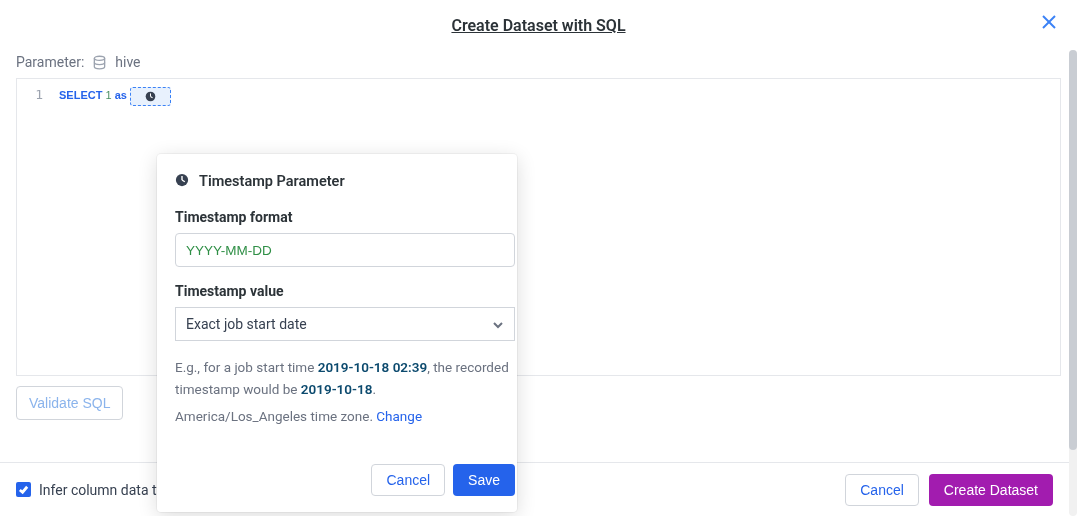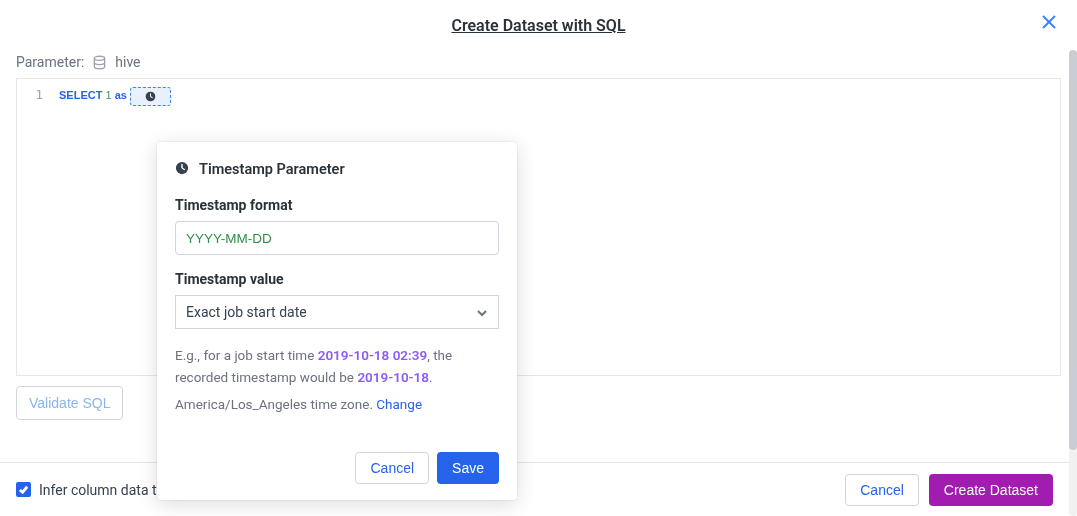--- a/index.html
+++ b/index.html
@@ -18,32 +18,32 @@
 
   .editor-box { margin: 0 16px; border: 1px solid #e5e7eb; height: 298px; display: flex; position: relative; background: #fff; }
   .gutter { width: 32px; background: #fff; border-right: 0; text-align: right; padding: 8px 6px 0 0; font-size: 13px; color: #9ca3af; font-family: Menlo, Consolas, monospace; }
   .code-area { flex: 1; padding: 8px 10px 0 10px; font-size: 11px; font-family: Liberation Sans, sans-serif; line-height: 1.6; position: relative; }
   .kw { color: #2563eb; font-weight: 600; }
   .num { color: #4b8f62; font-weight: 500; }
   .op { color: #2563eb; font-weight: 600; }
   .param-token { display: inline-flex; align-items: center; justify-content: center; padding: 0 14px; height: 19px; border: 1.5px dashed #3b82f6; border-radius: 3px; background: #e8f1fd; vertical-align: middle; }
   .param-token svg { width: 11px; height: 11px; fill: #374151; }
 
-  .popover { position: absolute; left: 157px; top: 142px; width: 360px; background: #fff; border-radius: 4px; box-shadow: 0 4px 20px rgba(0,0,0,0.14), 0 0 0 1px rgba(0,0,0,0.04); padding: 18px 18px 16px 18px; z-index: 10; }
+  .popover { position: absolute; left: 157px; top: 154px; width: 360px; background: #fff; border-radius: 4px; box-shadow: 0 4px 20px rgba(0,0,0,0.14), 0 0 0 1px rgba(0,0,0,0.04); padding: 18px 2px 16px 18px; z-index: 10; }
   .pop-head { display: flex; align-items: center; gap: 10px; margin-bottom: 18px; }
   .pop-head svg { width: 14px; height: 14px; fill: #374151; }
   .pop-title { font-size: 14.5px; font-weight: 600; color: #2c3338; }
   .field-label { font-size: 14px; font-weight: 700; color: #2c3338; margin-bottom: 8px; }
   .field-group { margin-bottom: 16px; }
   .text-input { width: 100%; height: 34px; border: 1px solid #d1d5db; border-radius: 4px; padding: 0 10px; font-size: 13.5px; color: #2f8f46; font-family: Liberation Sans, sans-serif; outline: none; }
   .select-input { width: 100%; height: 34px; border: 1px solid #d1d5db; border-radius: 0; padding: 0 10px; font-size: 14px; color: #374151; background: #fff; display: flex; align-items: center; justify-content: space-between; cursor: pointer; }
   .chev { width: 12px; height: 12px; }
   .chev svg { stroke: #6b7280; stroke-width: 2; fill: none; }
   .helper { font-size: 13.5px; color: #6b7280; line-height: 1.6; margin-bottom: 8px; }
-  .helper b { color: #8b5cf6; font-weight: 600; }
+  .helper b { color: #0c4a6e; font-weight: 600; }
   .tz-row { font-size: 13.5px; color: #6b7280; }
   .link { color: #2563eb; cursor: pointer; }
   .btn-row { display: flex; justify-content: flex-end; gap: 8px; margin-top: 40px; }
   .btn { height: 32px; padding: 0 14px; border-radius: 4px; font-size: 14px; font-weight: 500; cursor: pointer; display: inline-flex; align-items: center; justify-content: center; border: 1px solid transparent; }
   .btn-outline { border-color: #d1d5db; color: #2563eb; background: #fff; }
   .btn-primary { background: #2563eb; color: #fff; }
   .btn-primary-light { background: #a21caf; color: #fff; }
 
   .under-editor { display: flex; align-items: center; padding: 10px 16px 0 16px; }
   .validate-btn { height: 34px; padding: 0 12px; border: 1px solid #d1d5db; border-radius: 4px; color: #8bb4ec; font-size: 14px; background: #fff; font-weight: 500; cursor: pointer; }

